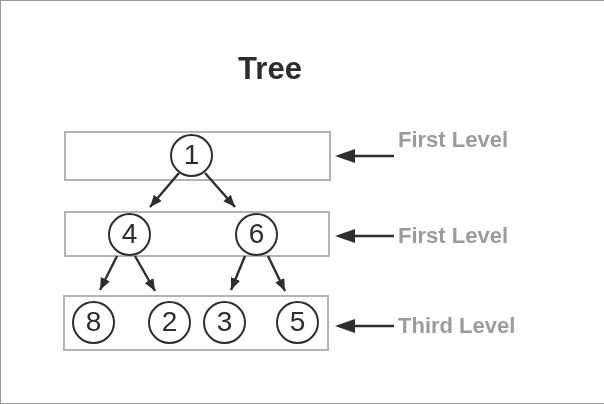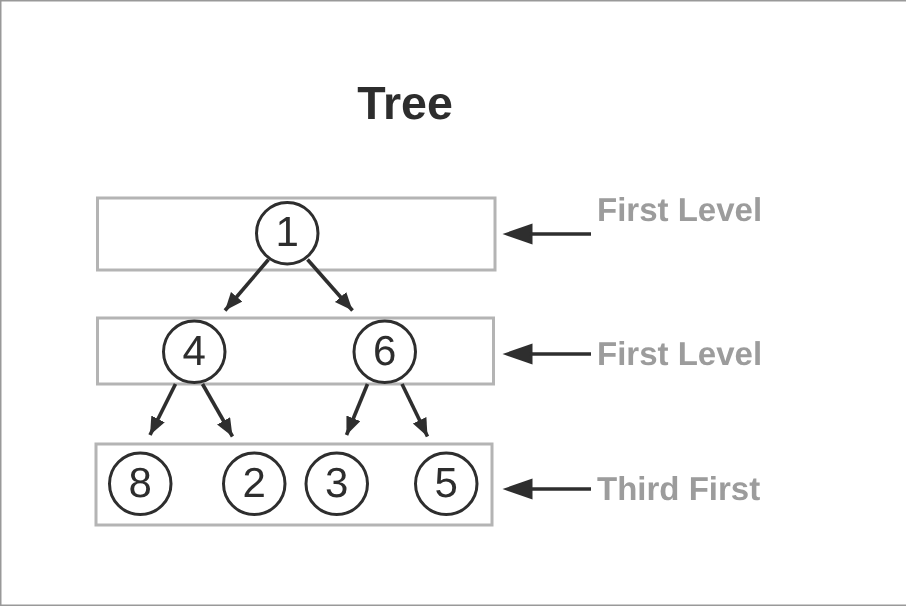--- a/index.html
+++ b/index.html
@@ -121,15 +121,15 @@
   <div class="node n1">1</div>
   <div class="node n4">4</div>
   <div class="node n6">6</div>
   <div class="node n8">8</div>
   <div class="node n2">2</div>
   <div class="node n3">3</div>
   <div class="node n5">5</div>
 
   <div class="level-label label-1">First Level</div>
   <div class="level-label label-2">First Level</div>
-  <div class="level-label label-3">Third First</div>
+  <div class="level-label label-3">Third Level</div>
 
 </div>
 
 </body></html>

